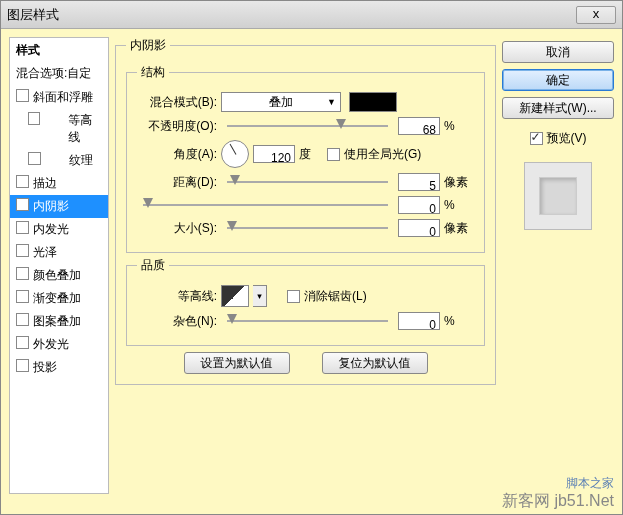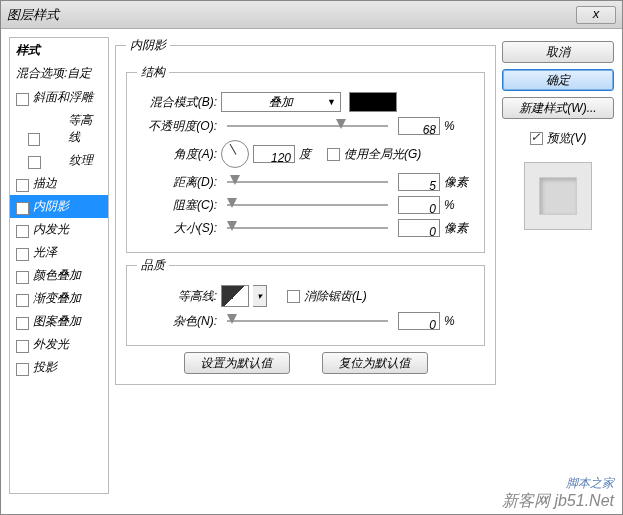--- a/index.html
+++ b/index.html
@@ -1,25 +1,25 @@
 <!DOCTYPE html>
 <html><head>
 <meta charset="utf-8">
 <style>
 * { box-sizing: border-box; font-family: "Microsoft YaHei", sans-serif; font-size: 12px; }
 body { margin: 0; background: #d4d4d4; }
-.window { width: 623px; height: 515px; background: #ffffff; border: 1px solid #888; position: relative; font-style: italic; }
+.window { width: 623px; height: 515px; background: #fef9c3; border: 1px solid #888; position: relative; }
 .titlebar { height: 28px; background: linear-gradient(#e8e8e8, #d0d0d0); border-bottom: 1px solid #aaa; display: flex; align-items: center; padding: 0 6px; }
 .titlebar .title { flex: 1; font-size: 13px; }
 .close-btn { width: 40px; height: 18px; background: linear-gradient(#eee,#ddd); border: 1px solid #999; text-align: center; line-height: 14px; font-size: 13px; border-radius: 2px; cursor: pointer; }
 .content { display: flex; padding: 8px; gap: 6px; height: calc(100% - 40px); }
 .left { width: 100px; border: 1px solid #bbb; background: #fff; }
 .left-header { padding: 4px 6px; font-weight: bold; }
 .left-sub { padding: 2px 6px 4px; cursor: pointer; }
-.left-item { padding: 3px 6px; display: flex; align-items: flex-end; gap: 4px; cursor: pointer; }
+.left-item { padding: 3px 6px; display: flex; align-items: flex-start; gap: 4px; cursor: pointer; }
 .left-item.indent { padding-left: 18px; gap: 28px; }
 .left-item.selected { background: #1e90ff; color: #fff; }
 .chk { width: 13px; height: 13px; border: 1px solid #888; background: #fff; display: inline-block; position: relative; }
 .chk.checked::after { content: "✓"; position: absolute; top: -3px; left: 0; font-size: 12px; color: #333; }
 .chk.checked-blue::after { content: "✓"; position: absolute; top: -3px; left: 0; font-size: 12px; color: #fff; }
 .mid { flex: 1; }
 fieldset { border: 1px solid #bbb; margin: 0 0 8px 0; padding: 6px 10px 10px; }
 legend { padding: 0 4px; }
 .nested { margin: 4px 0; }
 .row { display: flex; align-items: center; margin: 5px 0; gap: 4px; }
@@ -148,21 +148,20 @@
           <div class="row">
             <span class="lbl">距离(D):</span>
             <div class="slider">
                 <div class="thumb" style="left:2%"></div>
               </div>
             <div class="num">5</div>
             <span class="unit">像素</span>
           </div>
 
           <div class="row">
-            <span class="lbl">阻塞(C):</span>
             <div class="slider">
                 <div class="thumb" style="left:0%"></div>
               </div>
             <div class="num">0</div>
             <span class="unit">%</span>
           </div>
 
           <div class="row">
             <span class="lbl">大小(S):</span>
             <div class="slider">

